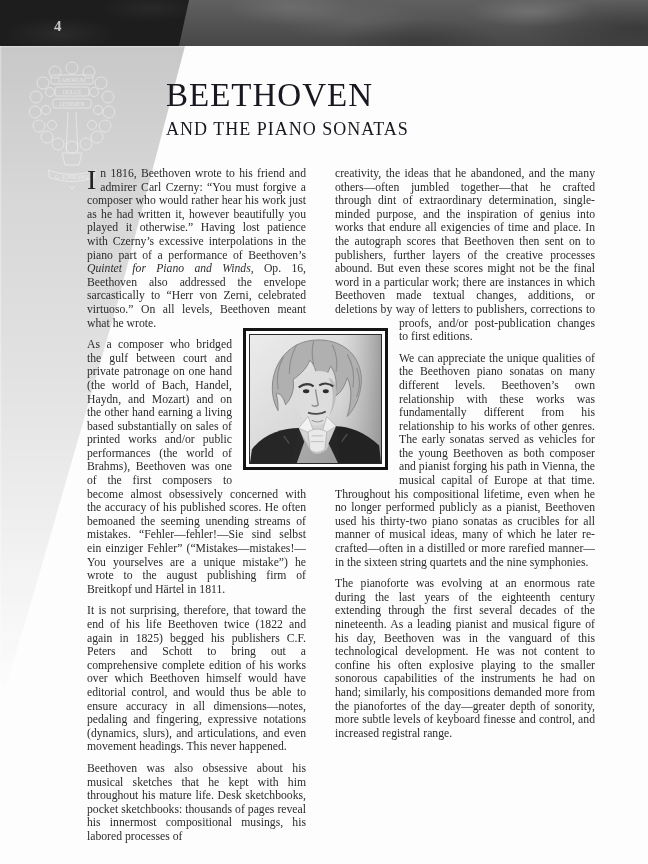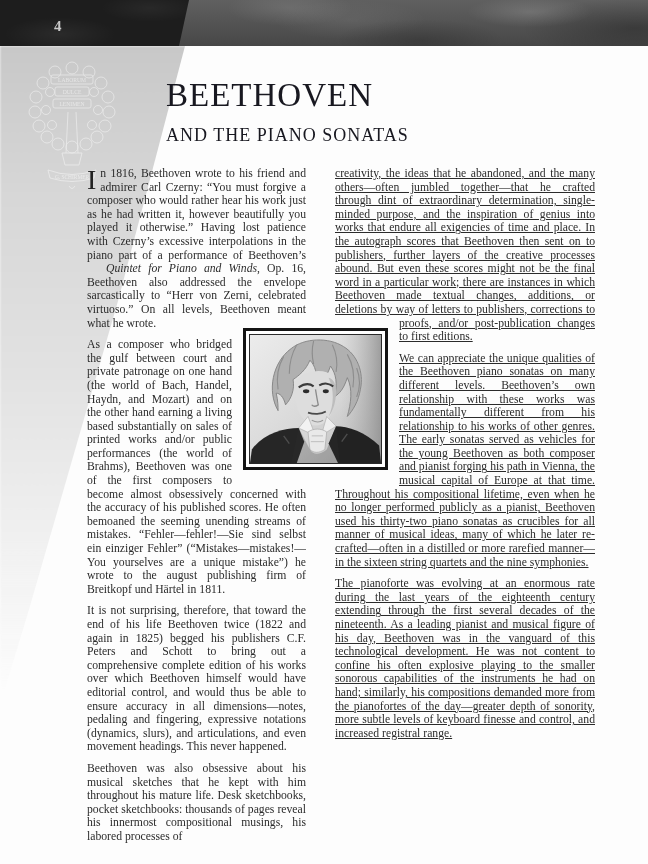--- a/index.html
+++ b/index.html
@@ -46,32 +46,32 @@
   }
 
   
   .emblem { position:absolute; top:52px; left:22px; width:100px; height:142px; opacity:.55; z-index:2; }
   .emblem svg { width:100%; height:100%; }
   .emblem text { fill:rgba(255,255,255,.95); font-family:"Liberation Serif", serif; }
 
   
   .title-block { position:absolute; top:78px; left:166px; width:320px; text-align:left; color:#181820; z-index:2; }
   .title-main { font-size:33px; letter-spacing:1px; line-height:34px; }
-  .title-sub  { font-size:18px; letter-spacing:1px; margin-top:13px; }
+  .title-sub  { font-size:18px; letter-spacing:1px; margin-top:7px; }
 
   
   .col {
     position:absolute; top:167px;
     font-size:11.7px; line-height:13.6px;
     text-align:justify; color:#2b2b2b; z-index:2;
   }
   .col-left  { left:87px;  width:219px; }
-  .col-right { left:335px; width:260px;text-decoration:underline; }
+  .col-right { left:335px; width:260px; }
   .para { margin:0 0 8px 0; }
-  .it { font-style:italic;margin-left:19px; }
+  .it { font-style:italic; }
   .dropcap { float:left; font-size:28px; line-height:23px; margin:1px 4px 0 0; color:#222; }
   .sp-right { float:right; width:74px; height:148px; }
   .sp-left  { float:left; width:64px; height:315px; shape-outside: inset(157px 0 0 0); }
 
   
   .portrait {
     position:absolute; left:243px; top:328px; width:145px; height:142px;
     background:#fff; border:3px solid #141414; padding:3px; box-sizing:border-box; z-index:3;
   }
   .portrait-inner { width:100%; height:100%; border:1px solid #2a2a2a; box-sizing:border-box; overflow:hidden; }

